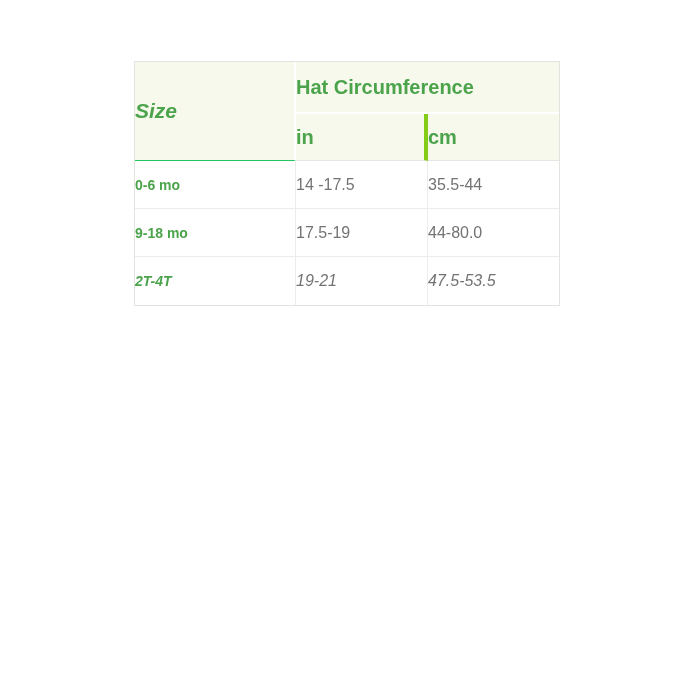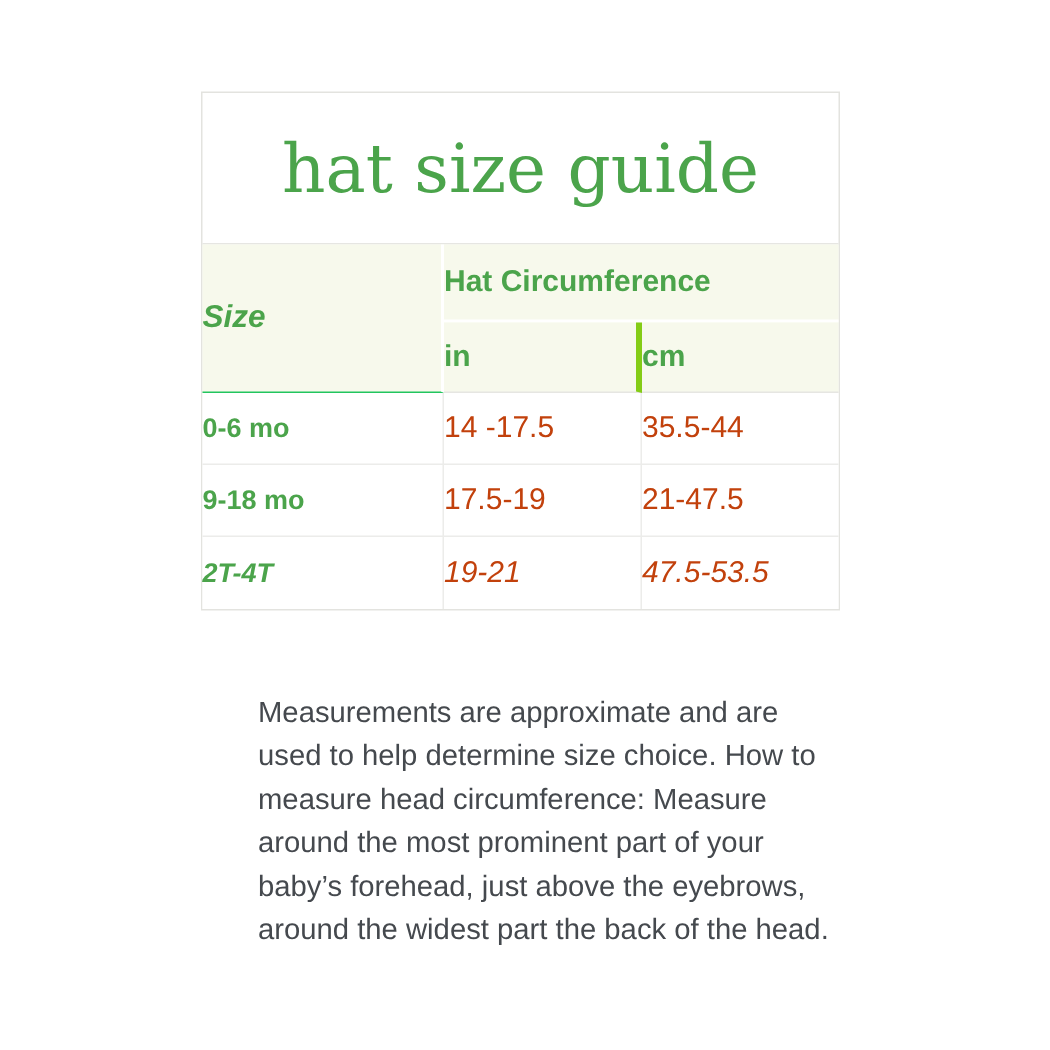--- a/index.html
+++ b/index.html
@@ -66,29 +66,29 @@
     height: 50px;
     border-bottom: 2px solid #ffffff;
   }
   td.unit-head {
     height: 46px;
     border-bottom: 1px solid #e6e6e2;
   }
   td.unit-in { border-right: 4px solid #84cc16; }
   tr.data-row td {
     height: 47px;
-    font-size: 20px;
-    color: #c2410c;
+    font-size: 16px;
+    color: #737373;
     border-bottom: 1px solid #ececea;
     background: #ffffff;
   }
   tr.data-row td.col-size {
     color: #4ba44b;
     font-weight: bold;
-    font-size: 18px;
+    font-size: 14px;
     border-right: 1px solid #ececea;
   }
   tr.data-row td.col-in {
     border-right: 1px solid #ececea;
   }
   tr.data-row:last-child td {
     border-bottom: none;
     height: 48px;
     font-style: italic;
   }
@@ -102,21 +102,20 @@
     color: #45494e;
     text-align: left;
   }
 </style>
 </head>
 <body>
 
 <div class="page">
 
   <div class="guide-card">
-    <div class="guide-title">hat size guide</div>
 
     <table class="size-table">
       <colgroup>
         <col class="c-size">
           <col class="c-in">
           <col class="c-cm">
       </colgroup>
       <tbody>
         <tr>
           <td class="hdr size-head" rowspan="2">Size</td>
@@ -128,26 +127,25 @@
         </tr>
 
         <tr class="data-row">
           <td class="col-size">0-6 mo</td>
           <td class="col-in">14 -17.5</td>
           <td class="col-cm">35.5-44</td>
         </tr>
         <tr class="data-row">
           <td class="col-size">9-18 mo</td>
           <td class="col-in">17.5-19</td>
-          <td class="col-cm">21-47.5</td>
+          <td class="col-cm">44-80.0</td>
         </tr>
         <tr class="data-row">
           <td class="col-size">2T-4T</td>
           <td class="col-in">19-21</td>
           <td class="col-cm">47.5-53.5</td>
         </tr>
       </tbody>
     </table>
   </div>
 
-  <div class="note-text">Measurements are approximate and are used to help determine size choice. How to measure head circumference: Measure around the most prominent part of your baby’s forehead, just above the eyebrows, around the widest part the back of the head.</div>
 
 </div>
 
 </body></html>

